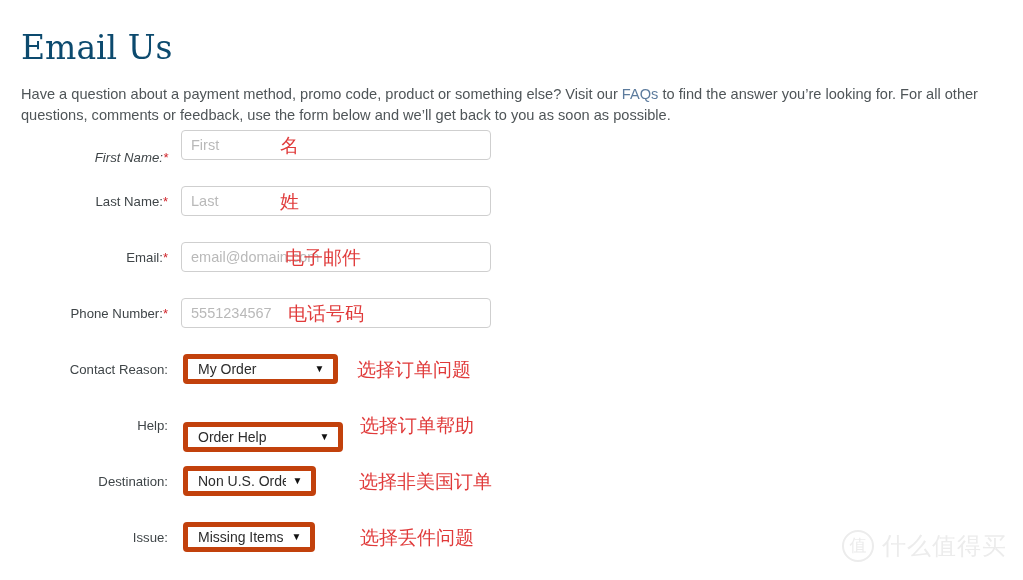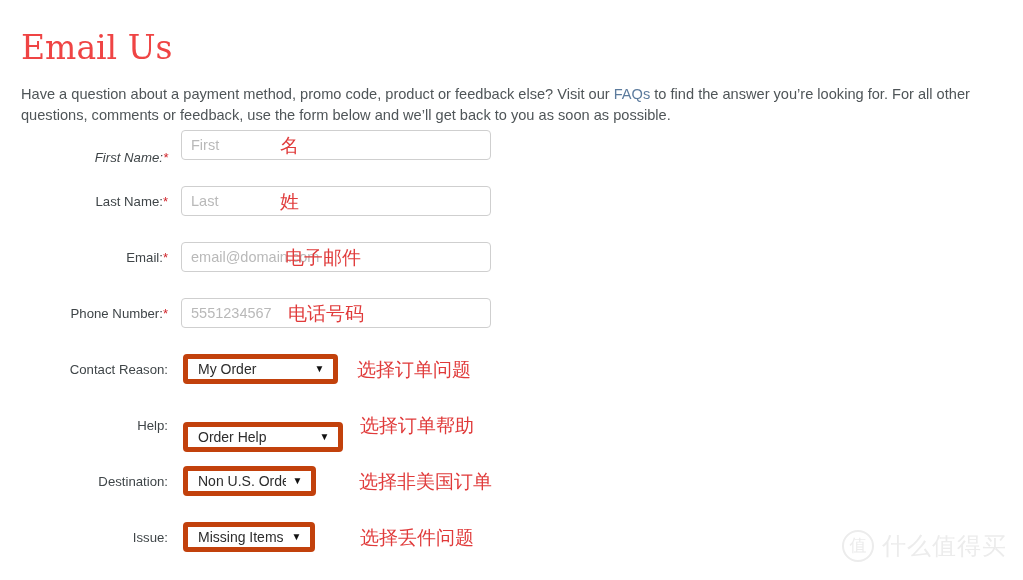--- a/index.html
+++ b/index.html
@@ -23,21 +23,21 @@
 
   
   .page-title {
     position: absolute;
     left: 21px;
     top: 6px;
     font-family: "DejaVu Serif", "Liberation Serif", serif;
     font-size: 33px;
     line-height: 40px;
     font-weight: 400;
-    color: #ef4444;
+    color: #0c4a6e;
     letter-spacing: 0px;
     white-space: nowrap;
   }
 
   
   .intro {
     position: absolute;
     left: 21px;
     top: 69px;
     width: 975px;
@@ -169,21 +169,21 @@
     white-space: nowrap;
   }
 </style>
 </head>
 <body>
 
 <div class="page">
 
   <h1 class="page-title">Email Us</h1>
 
-  <p class="intro"><span>Have a question about a payment method, promo code, product or feedback else? Visit our </span><a class="faq-link" href="#">FAQs</a><span> to find the answer you’re looking for. For all other questions, comments or feedback, use the form below and we’ll get back to you as soon as possible.</span></p>
+  <p class="intro"><span>Have a question about a payment method, promo code, product or something else? Visit our </span><a class="faq-link" href="#">FAQs</a><span> to find the answer you’re looking for. For all other questions, comments or feedback, use the form below and we’ll get back to you as soon as possible.</span></p>
 
   <div class="form" id="form-root">
       <div class="form-row">
         <div class="field-label" style="top: 20px; font-style: italic;"><span>First Name:</span><span class="req-star">*</span></div>
         <input type="text" class="text-input" placeholder="First" style="top: 0px; width: 310px;">
         <div class="annot" style="left: 280px; top: 4px;">名</div>
       </div>
       <div class="form-row">
         <div class="field-label" style="top: 8px;"><span>Last Name:</span><span class="req-star">*</span></div>
         <input type="text" class="text-input" placeholder="Last" style="top: 0px; width: 310px;">

